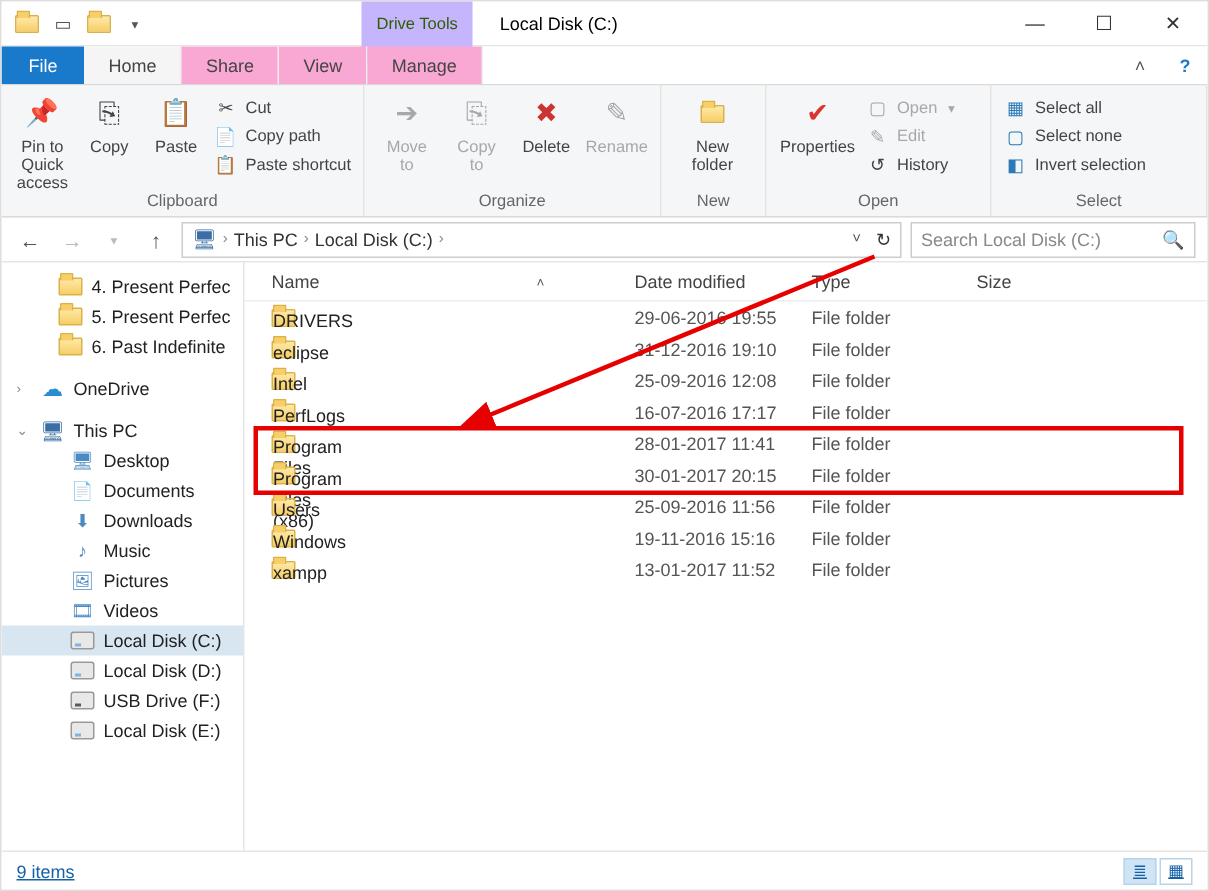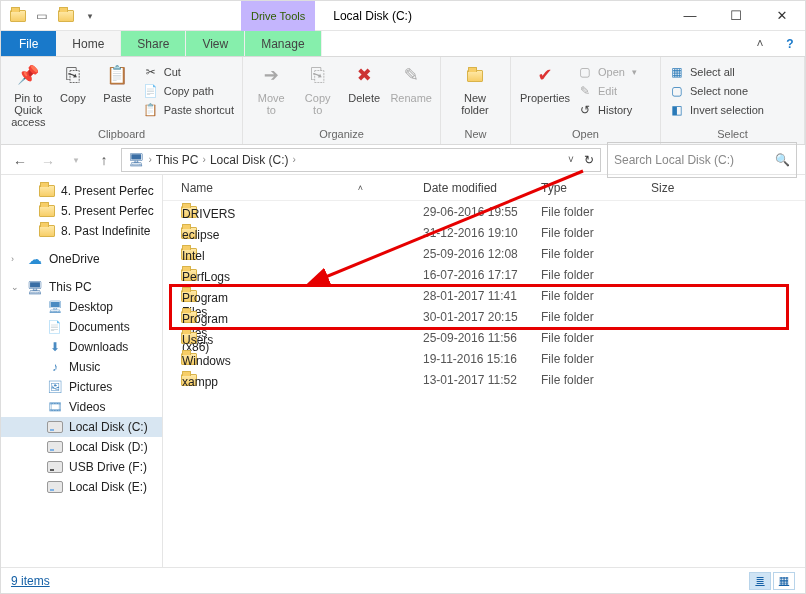--- a/index.html
+++ b/index.html
@@ -12,21 +12,21 @@
   .folder-glyph { width: 16px; height: 12px; background: linear-gradient(#ffe9a8,#f7ce68); border: 1px solid #d9b34a; border-radius: 1px; position: relative; }
   .folder-glyph::before { content: ""; position: absolute; top: -4px; left: 0; width: 7px; height: 4px; background: #f7ce68; border: 1px solid #d9b34a; border-bottom: none; border-radius: 1px 1px 0 0; }
   .drive-tools { margin-left: 140px; background: #c4b5fd; padding: 20px 10px; font-size: 11px; color: #2f5c00; border-radius: 2px 2px 0 0; }
   .title-text { margin-left: 18px; font-size: 12px; color: #000; }
   .win-controls { margin-left: auto; display: flex; }
   .win-btn { width: 46px; height: 30px; display: flex; align-items: center; justify-content: center; font-size: 13px; color: #333; }
 
   
   .tabs-row { height: 26px; display: flex; align-items: stretch; border-bottom: 1px solid #dadada; background: #fff; }
   .tab-file { background: #1979ca; color: #fff; padding: 0 18px; display: flex; align-items: center; font-size: 12px; }
-  .tab { padding: 0 16px; display: flex; align-items: center; font-size: 12px; color: #444; background: #86efac; border-right: 1px solid #eee; }
+  .tab { padding: 0 16px; display: flex; align-items: center; font-size: 12px; color: #444; background: #f9a8d4; border-right: 1px solid #eee; }
   .tab.active { background: #f5f5f5; }
   .ribbon-toggle { margin-left: auto; width: 30px; display: flex; align-items: center; justify-content: center; color: #555; }
   .help-btn { width: 30px; display: flex; align-items: center; justify-content: center; color: #1979ca; font-weight: bold; }
 
   
   .ribbon { height: 88px; background: #f5f6f7; border-bottom: 1px solid #dadada; display: flex; }
   .rgroup { border-right: 1px solid #e3e3e3; padding: 4px 8px 2px; display: flex; flex-direction: column; }
   .rgroup-body { flex: 1; display: flex; align-items: flex-start; gap: 6px; }
   .rgroup-label { text-align: center; font-size: 11px; color: #666; padding-bottom: 2px; }
   .bigbtn { display: flex; flex-direction: column; align-items: center; justify-content: flex-start; width: 52px; gap: 3px; padding-top: 2px; font-size: 11px; color: #444; text-align: center; line-height: 1.1; }
@@ -37,21 +37,21 @@
   .mini-item.disabled { color: #a8a8a8; }
   .mini-ico { width: 16px; height: 16px; display: inline-flex; align-items: center; justify-content: center; font-size: 12px; }
 
   
   .addr-row { height: 30px; display: flex; align-items: center; gap: 6px; padding: 0 8px; border-bottom: 1px solid #e5e5e5; }
   .nav-arrow { width: 22px; height: 22px; border-radius: 2px; display: flex; align-items: center; justify-content: center; color: #555; font-size: 14px; }
   .nav-arrow.disabled { color: #bbb; }
   .breadcrumb { flex: 1; height: 24px; border: 1px solid #ccc; display: flex; align-items: center; padding: 0 6px; gap: 4px; font-size: 12px; color: #333; }
   .bc-sep { color: #888; font-size: 10px; }
   .bc-refresh { margin-left: auto; color: #555; }
-  .searchbox { width: 190px; height: 36px; border: 1px solid #ccc; display: flex; align-items: center; padding: 0 6px; color: #888; font-size: 12px; justify-content: space-between; }
+  .searchbox { width: 190px; height: 24px; border: 1px solid #ccc; display: flex; align-items: center; padding: 0 6px; color: #888; font-size: 12px; justify-content: space-between; }
 
   
   .main { display: flex; height: 392px; }
   .nav { width: 162px; border-right: 1px solid #e5e5e5; overflow: hidden; padding-top: 6px; }
   .nav-item { display: flex; align-items: center; gap: 6px; padding: 3px 6px 3px 22px; font-size: 12px; color: #222; white-space: nowrap; }
   .nav-item.root { padding-left: 10px; margin-top: 8px; }
   .nav-item.selected { background: #d8e6f2; }
   .nav-caret { width: 10px; color: #888; font-size: 9px; display: inline-block; }
   .nav-ico { width: 16px; height: 14px; display: inline-flex; align-items: center; justify-content: center; }
 
@@ -269,21 +269,21 @@
           <span class="nav-ico">
             <span class="folder-glyph"></span>
           </span>
           <span>5. Present Perfec</span>
         </div>
         <div class="nav-item">
           <span class="nav-caret"></span>
           <span class="nav-ico">
             <span class="folder-glyph"></span>
           </span>
-          <span>8. Past Indefinite</span>
+          <span>6. Past Indefinite</span>
         </div>
       </div>
     <div class="nav-item root">
       <span class="nav-caret">›</span>
         <span class="nav-ico onedrive-ico">☁</span>
         <span>OneDrive</span>
     </div>
     <div class="nav-item root">
       <span class="nav-caret">⌄</span>
         <span class="nav-ico pc-ico">🖥</span>

